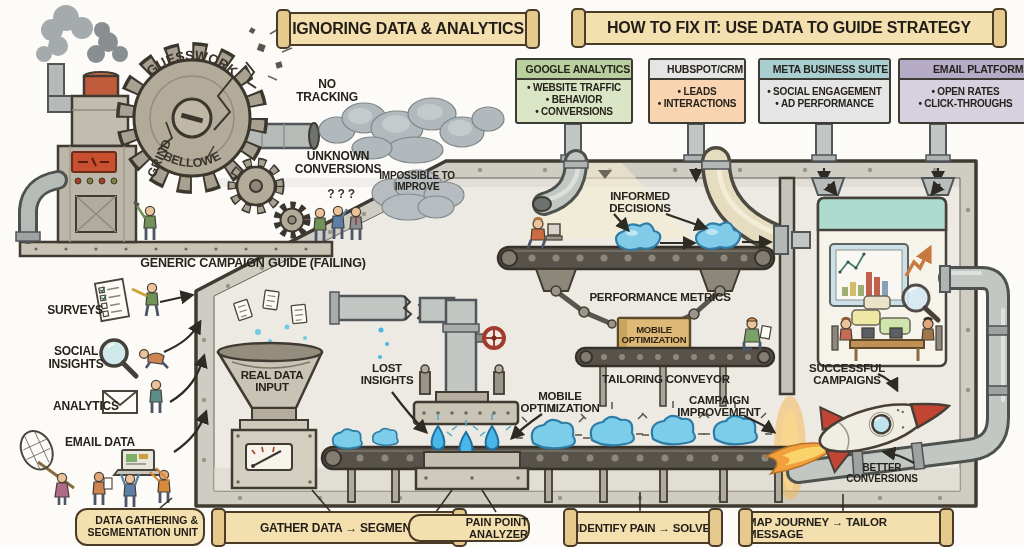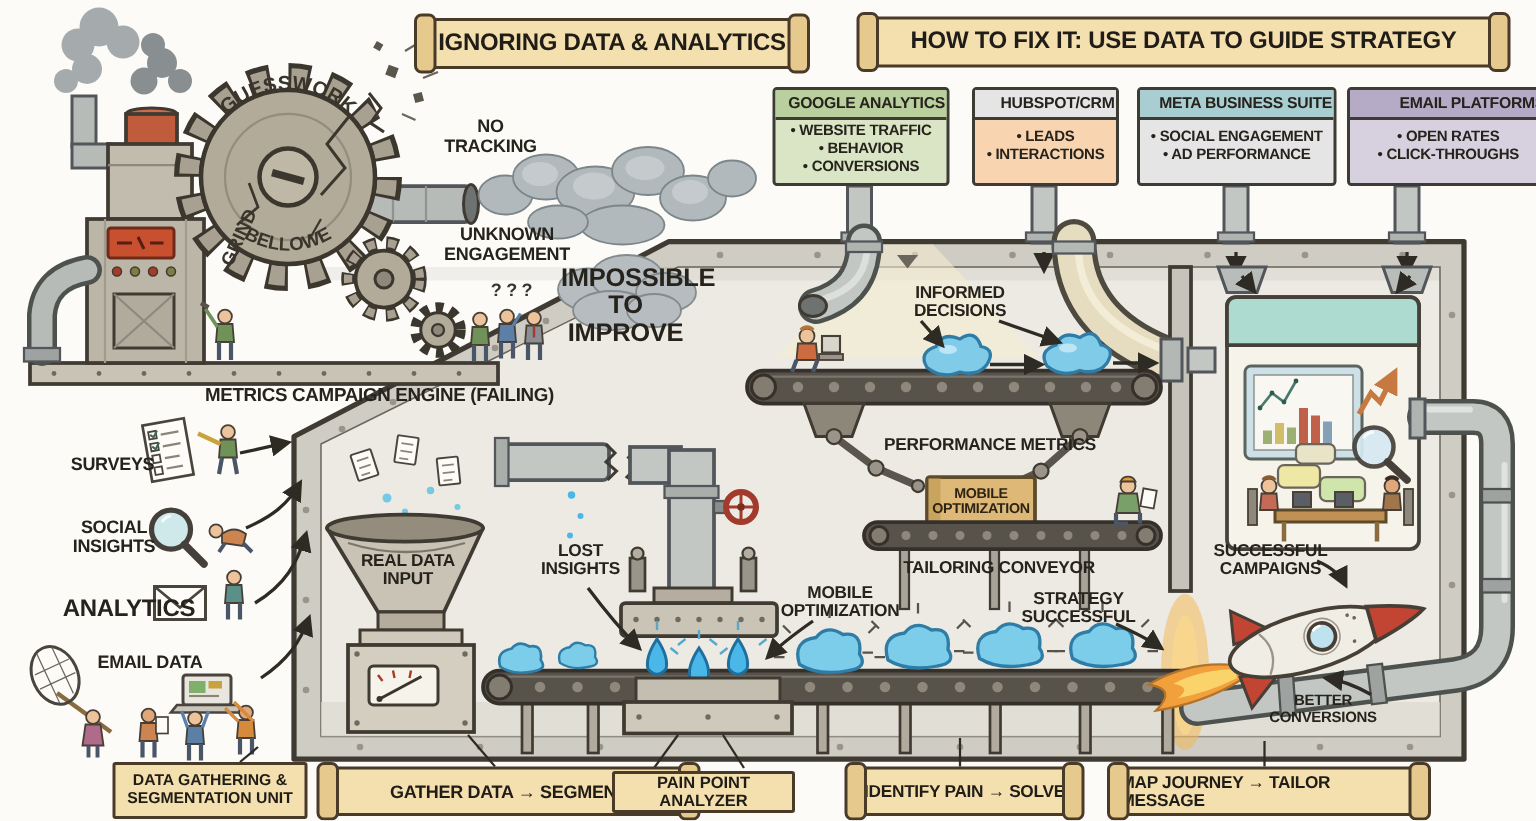--- a/index.html
+++ b/index.html
@@ -7,23 +7,23 @@
          font-family:"Liberation Sans",sans-serif;}
   #scene{position:absolute;left:0;top:0;}
   .lbl{position:absolute;transform:translate(-50%,-50%);text-align:center;font-weight:bold;
        color:#26221c;line-height:1.08;letter-spacing:-0.2px;}
   .scroll{position:absolute;background:#f4dfae;border:2.5px solid #4a3b28;border-radius:2px;
           display:flex;align-items:center;justify-content:center;font-weight:bold;color:#201d18;
           letter-spacing:-0.2px;}
   .scroll::before,.scroll::after{content:"";position:absolute;top:-5px;bottom:-5px;width:11px;
           background:#e6c98c;border:2px solid #4a3b28;border-radius:5px;}
   .scroll::before{left:-9px}.scroll::after{right:-9px}
-  .tanbox{position:absolute;background:#f4dfae;border:2px solid #4a3b28;border-radius:2px;
+  .tanbox{position:absolute;background:#f4dfae;border:2px solid #4a3b28;border-radius:12px;
           display:flex;align-items:center;justify-content:center;font-weight:bold;color:#201d18;
-          text-align:center;line-height:1.1;}
+          text-align:right;line-height:1.1;}
   .src{position:absolute;border:2.5px solid #3c3c34;border-radius:3px;height:66px;box-sizing:border-box;}
   .src-h{border-bottom:2px solid #3c3c34;font-weight:bold;font-size:10.5px;text-align:right;
          padding:3px 1px;color:#26221c;letter-spacing:-0.2px;}
   .src-list{list-style:none;margin:2px 0 0 0;padding:0;text-align:center;}
   .src-list li{font-weight:bold;font-size:10px;color:#26221c;line-height:1.18;letter-spacing:-0.2px;}
   .src-list li::before{content:"• ";}
 </style>
 </head>
 <body>
 
@@ -735,41 +735,41 @@
 </div>
 <div class="src" style="left:898px;top:58px;width:135px;background:#d6d0df">
   <div class="src-h" style="background:#b5abc7">EMAIL PLATFORMS</div>
   <ul class="src-list" style="margin-top:6px">
     <li>OPEN RATES</li>
     <li>CLICK-THROUGHS</li>
   </ul>
 </div>
 
 <div class="lbl" style="left:327px;top:91px;width:62px;font-size:12px">NO TRACKING</div>
-<div class="lbl" style="left:338px;top:163px;width:106px;font-size:12px">UNKNOWN ENGAGEMENT</div>
-<div class="lbl" style="left:417px;top:204px;width:86px;font-size:17px">IMPOSSIBLE TO IMPROVE</div>
+<div class="lbl" style="left:338px;top:163px;width:106px;font-size:12px">UNKNOWN CONVERSIONS</div>
+<div class="lbl" style="left:417px;top:182px;width:86px;font-size:10px">IMPOSSIBLE TO IMPROVE</div>
 <div class="lbl" style="left:341px;top:194px;width:60px;font-size:12px;color:#3a342b">? ? ?</div>
-<div class="lbl" style="left:253px;top:264px;width:270px;font-size:12.5px">METRICS CAMPAIGN ENGINE (FAILING)</div>
+<div class="lbl" style="left:253px;top:264px;width:270px;font-size:12.5px">GENERIC CAMPAIGN GUIDE (FAILING)</div>
 
 <div class="lbl" style="left:75px;top:310px;width:80px;font-size:12px">SURVEYS</div>
 <div class="lbl" style="left:76px;top:358px;width:64px;font-size:12px">SOCIAL INSIGHTS</div>
-<div class="lbl" style="left:86px;top:406px;width:90px;font-size:16px">ANALYTICS</div>
+<div class="lbl" style="left:86px;top:406px;width:90px;font-size:12px">ANALYTICS</div>
 <div class="lbl" style="left:100px;top:442px;width:92px;font-size:12px">EMAIL DATA</div>
 <div class="tanbox" style="left:75px;top:508px;width:126px;height:34px;font-size:10.5px">
   <span style="width:116px">DATA GATHERING &amp; SEGMENTATION UNIT</span>
 </div>
 
 <div class="lbl" style="left:272px;top:381px;width:76px;font-size:11.5px">REAL DATA INPUT</div>
 <div class="lbl" style="left:387px;top:374px;width:64px;font-size:11.5px">LOST INSIGHTS</div>
 <div class="lbl" style="left:640px;top:202px;width:84px;font-size:11.5px">INFORMED DECISIONS</div>
 <div class="lbl" style="left:660px;top:297px;width:170px;font-size:11.5px">PERFORMANCE METRICS</div>
 <div class="lbl" style="left:654px;top:335px;width:66px;font-size:9.5px;color:#2d2415">MOBILE OPTIMIZATION</div>
 <div class="lbl" style="left:666px;top:379px;width:180px;font-size:11.5px">TAILORING CONVEYOR</div>
 <div class="lbl" style="left:560px;top:402px;width:88px;font-size:11.5px">MOBILE OPTIMIZATION</div>
-<div class="lbl" style="left:719px;top:406px;width:96px;font-size:11.5px">STRATEGY SUCCESSFUL</div>
+<div class="lbl" style="left:719px;top:406px;width:96px;font-size:11.5px">CAMPAIGN IMPROVEMENT</div>
 
 <div class="lbl" style="left:847px;top:374px;width:92px;font-size:11.5px">SUCCESSFUL CAMPAIGNS</div>
 <div class="lbl" style="left:882px;top:474px;width:94px;font-size:10px">BETTER CONVERSIONS</div>
 
 <div class="scroll" style="left:218px;top:511px;width:238px;height:29px;font-size:12px">
   <span>GATHER DATA → SEGMENT</span>
 </div>
 <div class="tanbox" style="left:408px;top:514px;width:118px;height:24px;font-size:11px">
   <span>PAIN POINT ANALYZER</span>
 </div>

